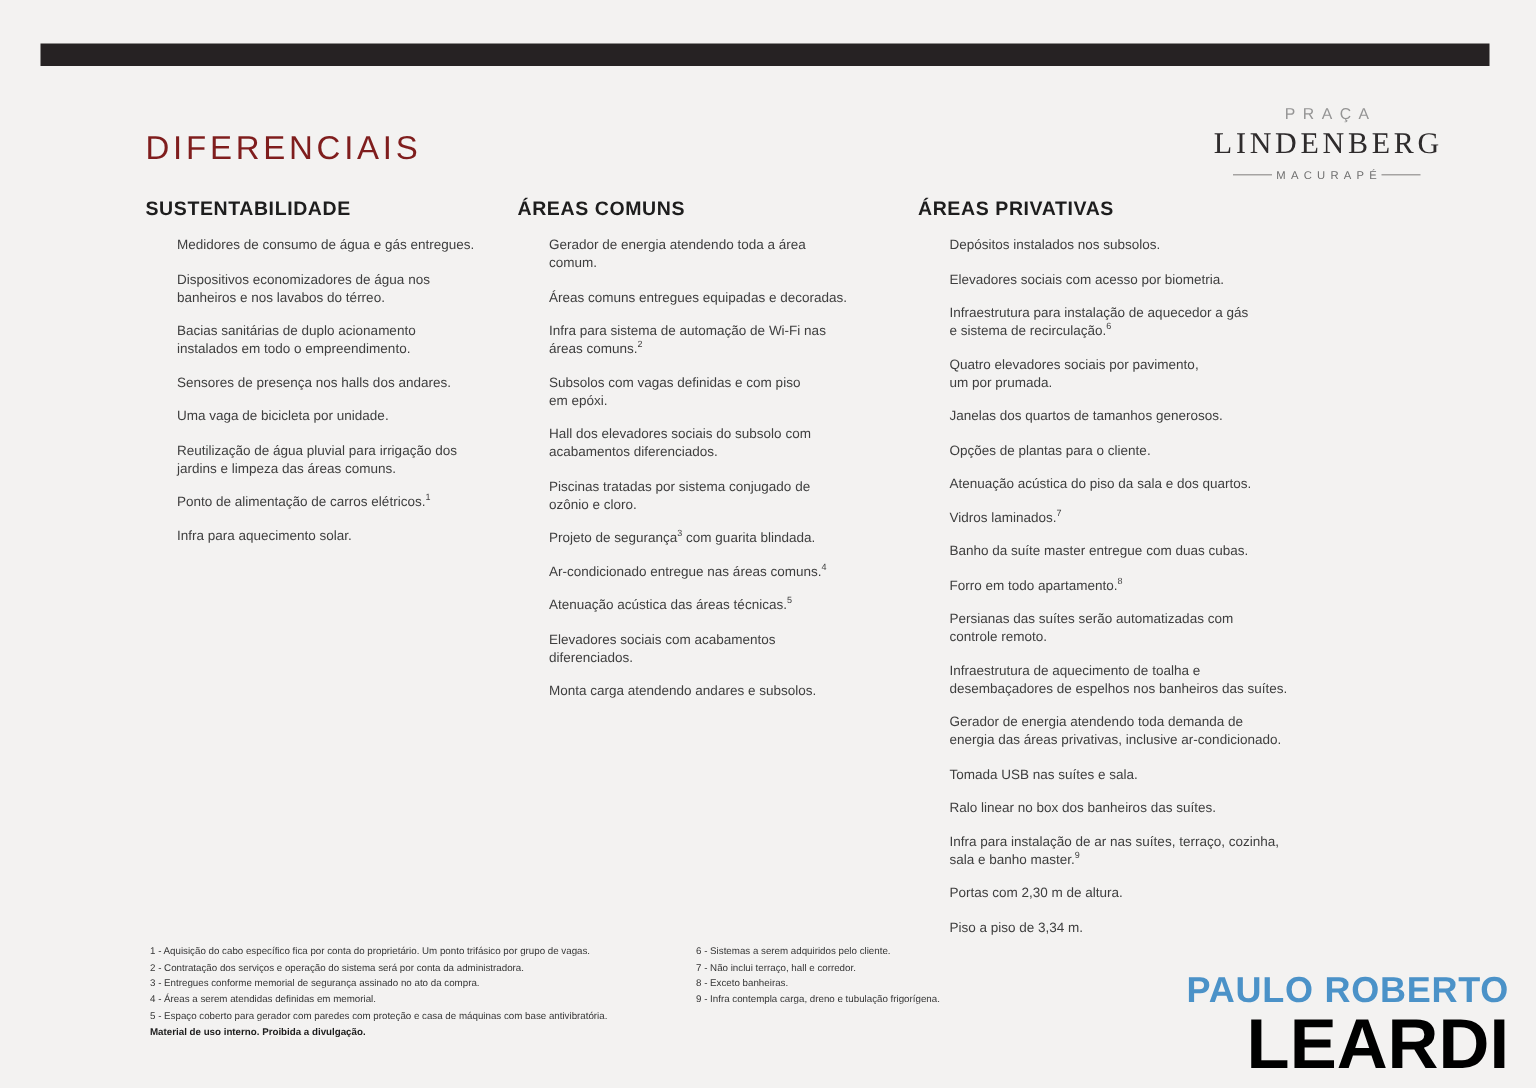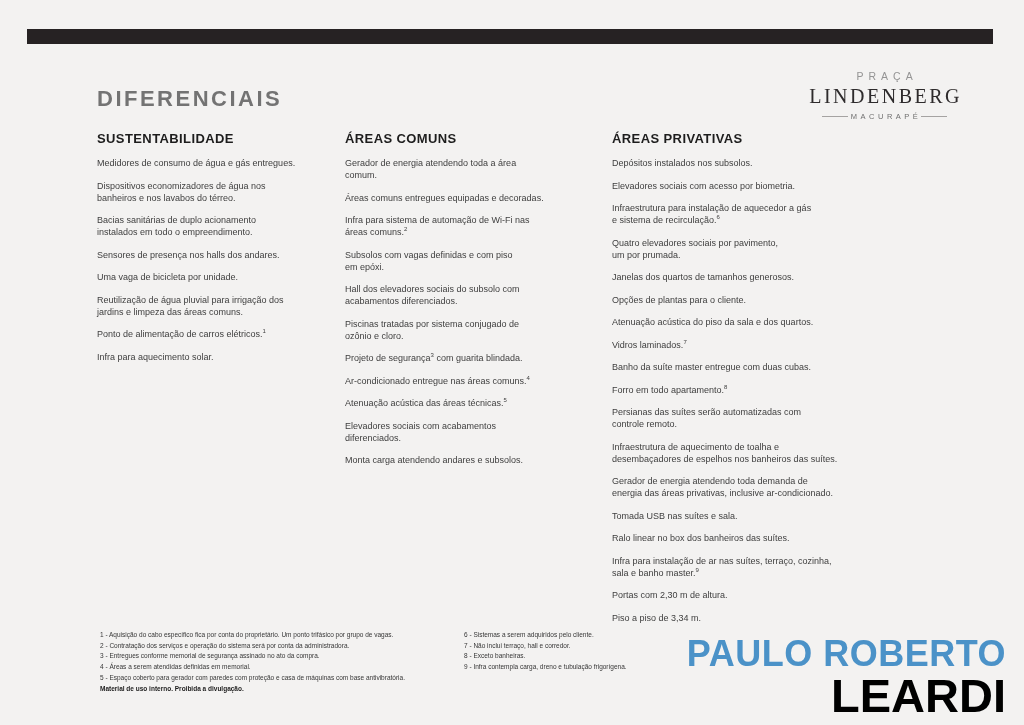--- a/index.html
+++ b/index.html
@@ -10,22 +10,22 @@
     font-family:"Liberation Sans", sans-serif;
     color:#3e3e3e;
     overflow:hidden;
   }
   .top-bar {
     position:absolute; left:27px; top:29px; width:966px; height:15px;
     background:#262223;
   }
   .title {
     position:absolute; left:97px; top:86px;
-    font-size:22px; font-weight:bold; letter-spacing:2.5px;
-    color:#737373;
+    font-size:22px; font-weight:normal; letter-spacing:2.5px;
+    color:#7f1d1d;
     text-align:right;
   }
   
   .logo { position:absolute; top:70px; right:62px; text-align:center; }
   .logo-praca {
     font-size:10.5px; letter-spacing:5px; color:#949494; margin-bottom:3px;
     padding-left:5px;
   }
   .logo-lindenberg {
     font-family:"Liberation Serif", serif;
@@ -41,33 +41,33 @@
   .col { position:absolute; top:131px; }
   .col h2 {
     font-size:13px; font-weight:bold; letter-spacing:0.4px; color:#1d1d1d;
     margin-bottom:11px;
   }
   .col-1 { left:97px;  width:242px; }
   .col-2 { left:345px; width:242px; }
   .col-3 { left:612px; width:276px; }
   .item {
     font-size:9px; line-height:12px; margin-bottom:10.5px;
-    white-space:pre-line; color:#3e3e3e;
+    white-space:pre-line; color:#3e3e3e;margin-left:21px;
   }
   .item sup { font-size:6px; line-height:0; }
 
   
   .footnotes-left  { position:absolute; left:100px; top:630px; width:358px; }
   .footnotes-right { position:absolute; left:464px; top:630px; width:310px; }
   .fn { font-size:6.5px; line-height:10.7px; color:#363636; }
   .disclaimer { font-weight:bold; color:#1c1c1c; }
 
   
   .brand { position:absolute; right:18px; bottom:8px; text-align:right; }
-  .brand-top    { font-size:36px; font-weight:bold; letter-spacing:0.5px; color:#4b92c8; }
+  .brand-top    { font-size:24px; font-weight:bold; letter-spacing:0.5px; color:#4b92c8; }
   .brand-bottom { font-size:47px; font-weight:bold; line-height:0.92; color:#1a69b0; margin-top:-1px; }
 </style>
 </head>
 <body style="background: rgb(243, 242, 241);">
 
 <div class="top-bar" style="background: rgb(38, 34, 35);"></div>
 
 <h1 class="title">DIFERENCIAIS</h1>
 
 <div class="logo">

